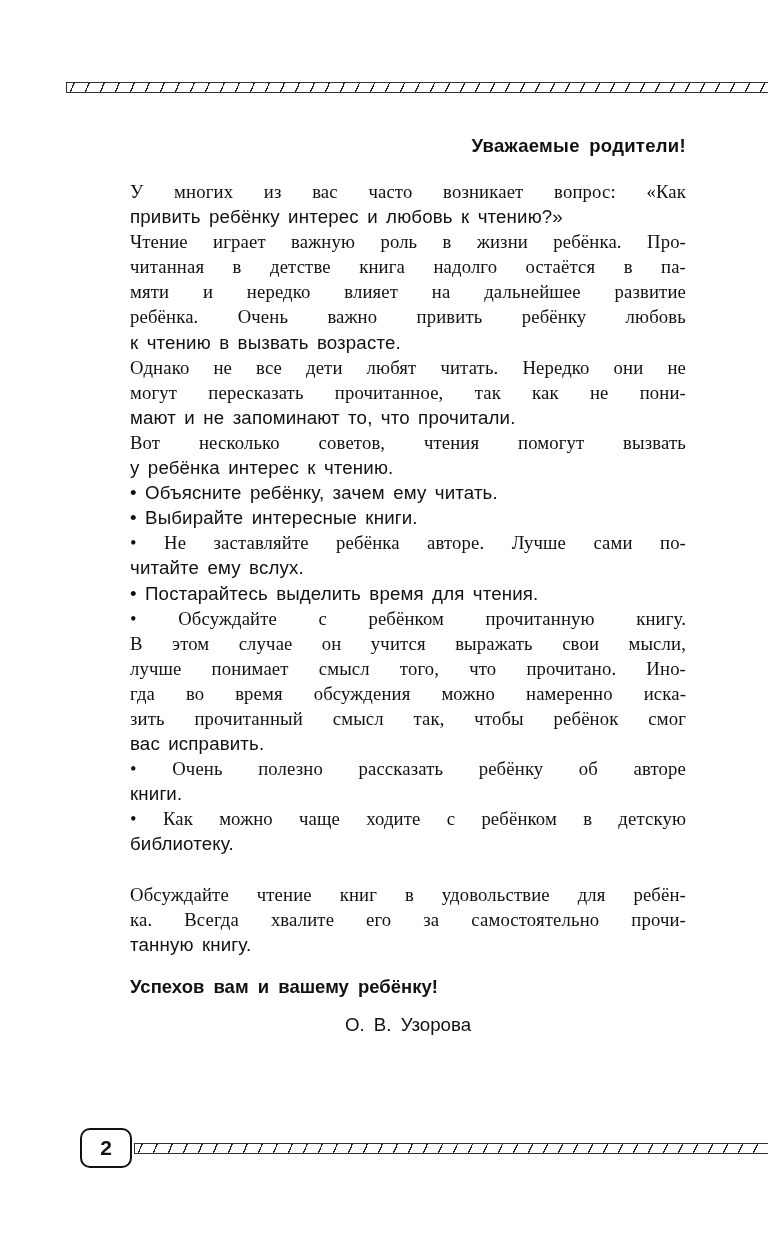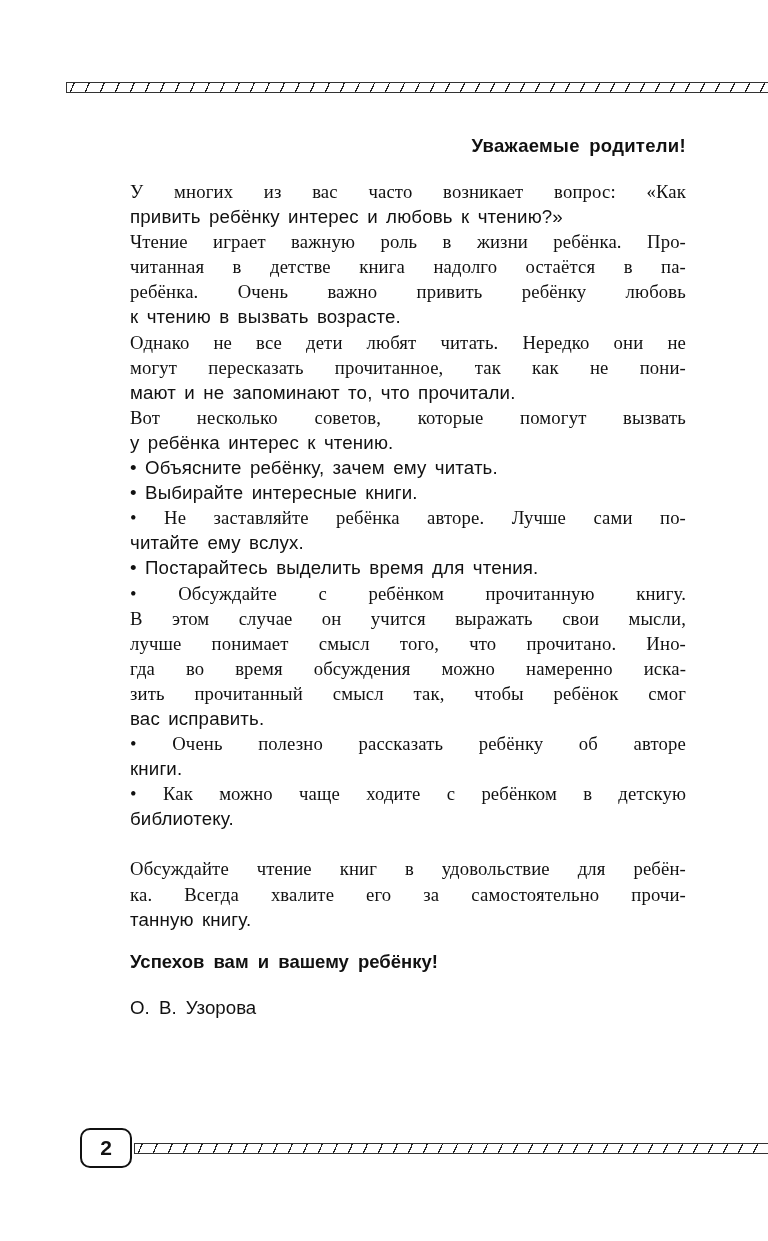--- a/index.html
+++ b/index.html
@@ -10,40 +10,41 @@
   .band-top { left: 66px; top: 82px; right: 0; }
   .band-bottom { left: 134px; top: 1143px; right: 0; }
   .page-badge { position: absolute; left: 80px; top: 1128px; width: 52px; height: 40px; border: 2.5px solid #111; border-radius: 10px; box-sizing: border-box; background: #fff;
     display: flex; align-items: center; justify-content: center; font-weight: bold; font-size: 21px; }
   .content { position: absolute; left: 130px; top: 133px; width: 556px; }
   .title { text-align: right; font-weight: bold; font-size: 18.5px; letter-spacing: 0.3px; word-spacing: 4px; line-height: 25px; margin: 0 0 21px 0; }
   .line { font-size: 18.7px; line-height: 25.1px; height: 25.1px; white-space: nowrap; word-spacing: 3px; letter-spacing: 0.15px; }
   .j { text-align: justify; text-align-last: justify; white-space: normal; font-family: Liberation Serif, serif; }
   .gap { height: 25px; }
   .closing { text-align: left; font-weight: bold; font-size: 18.5px; line-height: 25px; word-spacing: 4px; margin-top: 17px; }
-  .sign { text-align: left; font-size: 18.7px; line-height: 25px; word-spacing: 4px; margin-top: 21px; }
+  .sign { text-align: center; font-size: 18.7px; line-height: 25px; word-spacing: 4px; margin-top: 13px; }
 </style>
 </head>
 <body>
 
 <div class="band band-top"></div>
 
 <div class="content">
   <div class="title">Уважаемые родители!</div>
   <div id="body-lines">
       <div class="line j">У многих из вас часто возникает вопрос: «Как</div>
       <div class="line">привить ребёнку интерес и любовь к чтению?»</div>
       <div class="line j">Чтение играет важную роль в жизни ребёнка. Про-</div>
       <div class="line j">читанная в детстве книга надолго остаётся в па-</div>
+      <div class="line j">мяти и нередко влияет на дальнейшее развитие</div>
       <div class="line j">ребёнка. Очень важно привить ребёнку любовь</div>
       <div class="line">к чтению в вызвать возрасте.</div>
       <div class="line j">Однако не все дети любят читать. Нередко они не</div>
       <div class="line j">могут пересказать прочитанное, так как не пони-</div>
       <div class="line">мают и не запоминают то, что прочитали.</div>
-      <div class="line j">Вот несколько советов, которые помогут вызвать</div>
+      <div class="line j">Вот несколько советов, чтения помогут вызвать</div>
       <div class="line">у ребёнка интерес к чтению.</div>
       <div class="line">• Объясните ребёнку, зачем ему читать.</div>
       <div class="line">• Выбирайте интересные книги.</div>
       <div class="line j">• Не заставляйте ребёнка авторе. Лучше сами по-</div>
       <div class="line">читайте ему вслух.</div>
       <div class="line">• Постарайтесь выделить время для чтения.</div>
       <div class="line j">• Обсуждайте с ребёнком прочитанную книгу.</div>
       <div class="line j">В этом случае он учится выражать свои мысли,</div>
       <div class="line j">лучше понимает смысл того, что прочитано. Ино-</div>
       <div class="line j">гда во время обсуждения можно намеренно иска-</div>

